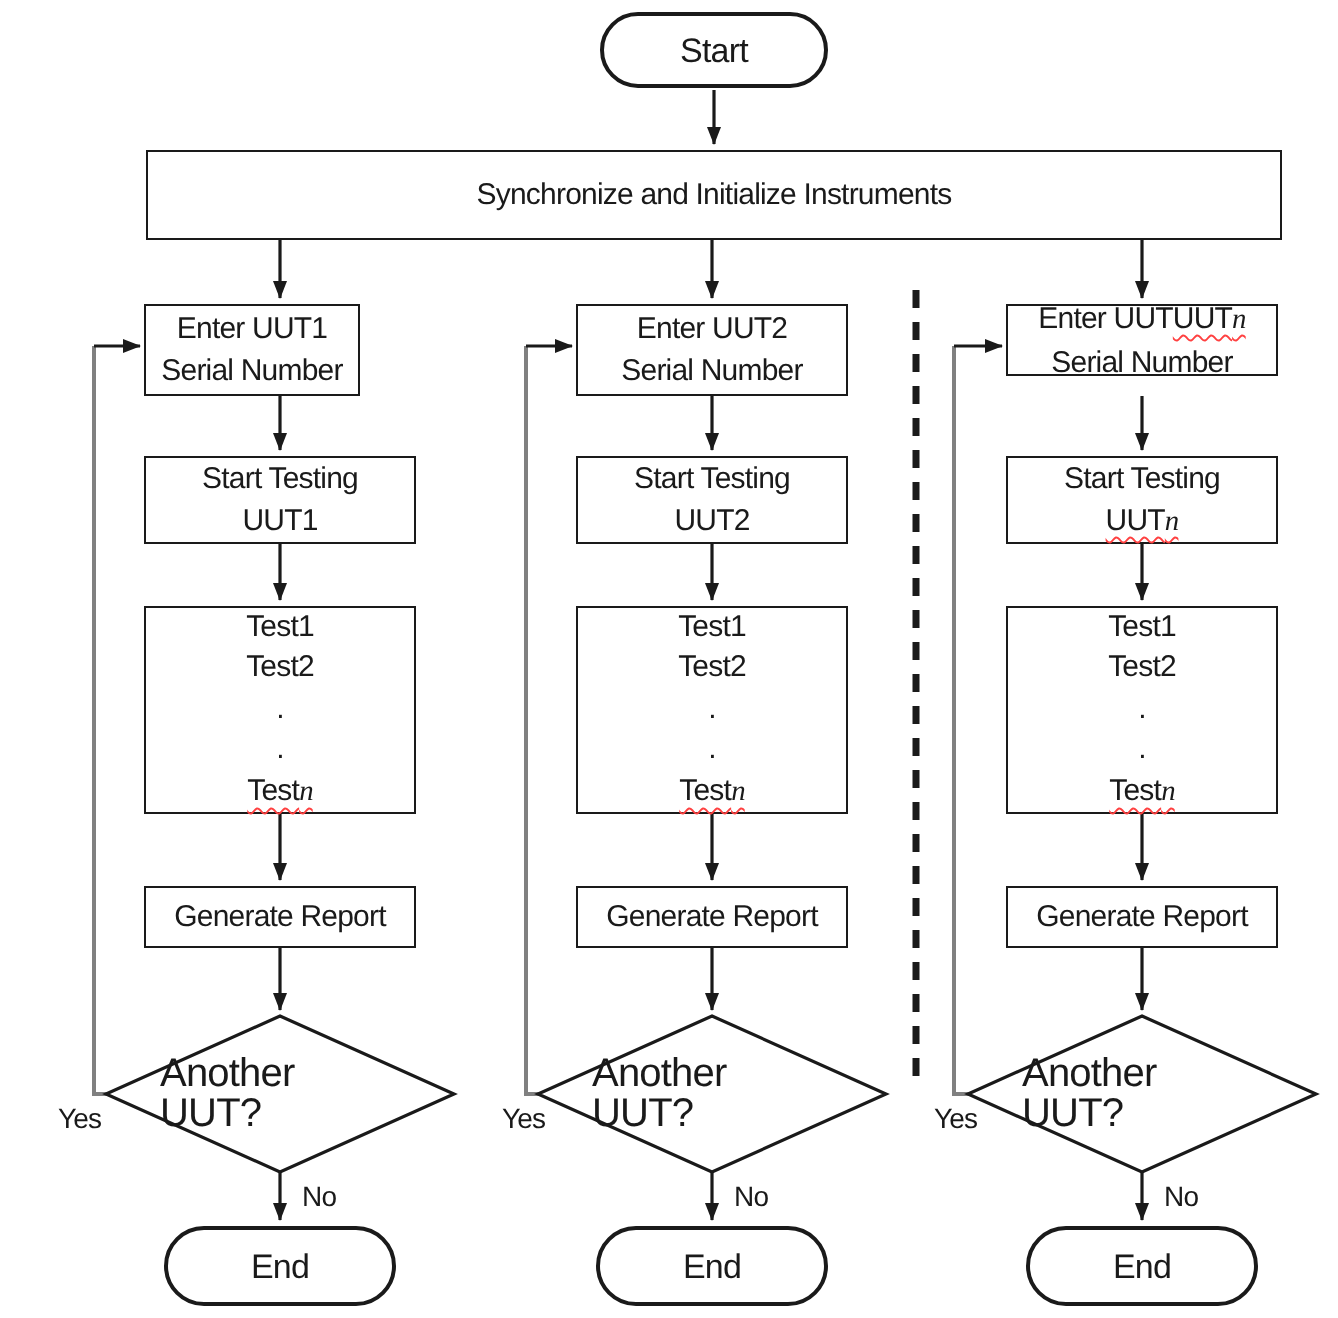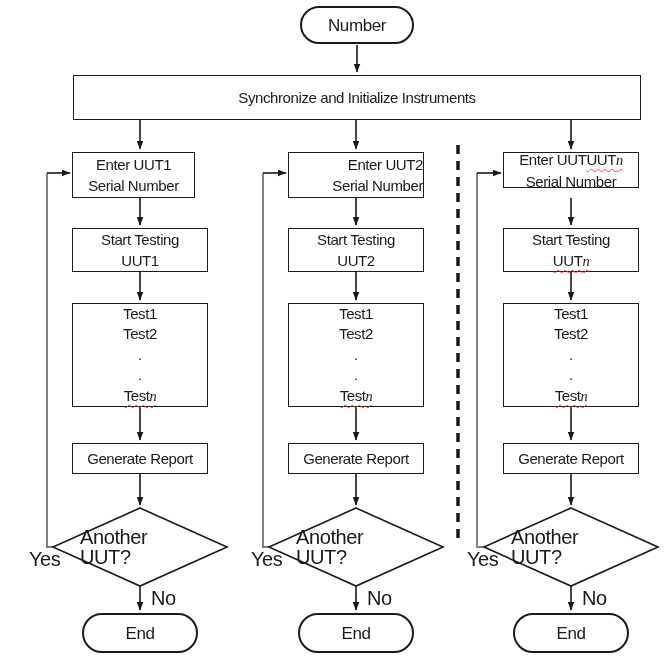--- a/index.html
+++ b/index.html
@@ -10,21 +10,21 @@
   }
   svg.wires{position:absolute;left:0;top:0;}
   .node{
     position:absolute;display:flex;flex-direction:column;align-items:center;justify-content:center;
     text-align:center;box-sizing:border-box;background:#fff;
     font-size:15px;letter-spacing:-0.4px;line-height:21px;
   }
   .process{border:1.6px solid var(--line,#1a1a1a);}
   .terminator{border:2px solid var(--line,#1a1a1a);border-radius:20px;font-size:17px;}
   .freelabel{
-    position:absolute;font-size:20px;letter-spacing:-0.4px;line-height:18px;
+    position:absolute;font-size:14px;letter-spacing:-0.4px;line-height:18px;
     background:transparent;
     text-align:center;
   }
   .tests{line-height:20.5px;}
   .decision-label{
     position:absolute;width:120px;font-size:20px;
     letter-spacing:-0.4px;line-height:20px;
   }
   .n{font-style:italic;font-family:"Liberation Serif",serif;font-size:0.96em;}
   .ms{
@@ -78,28 +78,28 @@
     <line x1="477" y1="173" x2="501" y2="173" stroke="#1a1a1a" stroke-width="1.6" marker-end="url(#ah)"></line>
 
     <polygon points="140,508 227,547 140,586 53,547" fill="#ffffff" stroke="#1a1a1a" stroke-width="1.6"></polygon>
     <polygon points="356,508 443,547 356,586 269,547" fill="#ffffff" stroke="#1a1a1a" stroke-width="1.6"></polygon>
     <polygon points="571,508 658,547 571,586 484,547" fill="#ffffff" stroke="#1a1a1a" stroke-width="1.6"></polygon>
 
     <line x1="458" y1="145" x2="458" y2="545" stroke="#1a1a1a" stroke-width="3.5" stroke-dasharray="9 7"></line>
   </svg>
 
   <div class="node terminator" style="left:300px;top:6px;width:114px;height:38px;">
-    <span>Number</span>
+    <span>Start</span>
   </div>
 
   <div class="node process" style="left:73px;top:75px;width:568px;height:45px;">
     <span>Synchronize and Initialize Instruments</span>
   </div>
 
-  <div class="node process" style="left:72px;top:152px;width:123px;height:46px;">
+  <div class="node process" style="left:72px;top:152px;width:108px;height:46px;">
     <span><span>Enter UUT</span><span>1</span></span>
     <span>Serial Number</span>
   </div>
   <div class="node process" style="left:72px;top:228px;width:136px;height:44px;">
     <span>Start Testing</span>
     <span><span>UUT</span><span>1</span></span>
   </div>
   <div class="node process tests" style="left:72px;top:303px;width:136px;height:104px;">
     <span>Test1</span>
     <span>Test2</span>
@@ -113,21 +113,21 @@
   <div class="decision-label" style="left:80px;top:527px;">
     <div>Another</div>
     <div>UUT?</div>
   </div>
   <div class="freelabel" style="left:29px;top:550px;">Yes</div>
   <div class="freelabel" style="left:151px;top:589px;">No</div>
   <div class="node terminator" style="left:82px;top:613px;width:116px;height:40px;">
     <span>End</span>
   </div>
 
-  <div class="node process" style="left:288px;top:152px;width:136px;height:46px;align-items:flex-end;">
+  <div class="node process" style="left:288px;top:152px;width:136px;height:46px;">
     <span><span>Enter UUT</span><span>2</span></span>
     <span>Serial Number</span>
   </div>
   <div class="node process" style="left:288px;top:228px;width:136px;height:44px;">
     <span>Start Testing</span>
     <span><span>UUT</span><span>2</span></span>
   </div>
   <div class="node process tests" style="left:288px;top:303px;width:136px;height:104px;">
     <span>Test1</span>
     <span>Test2</span>

